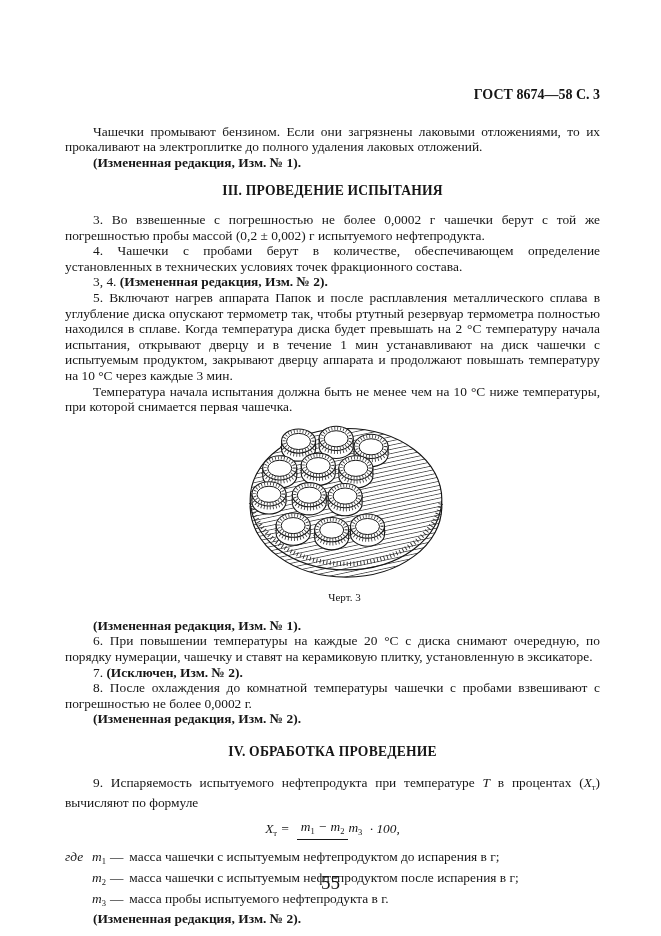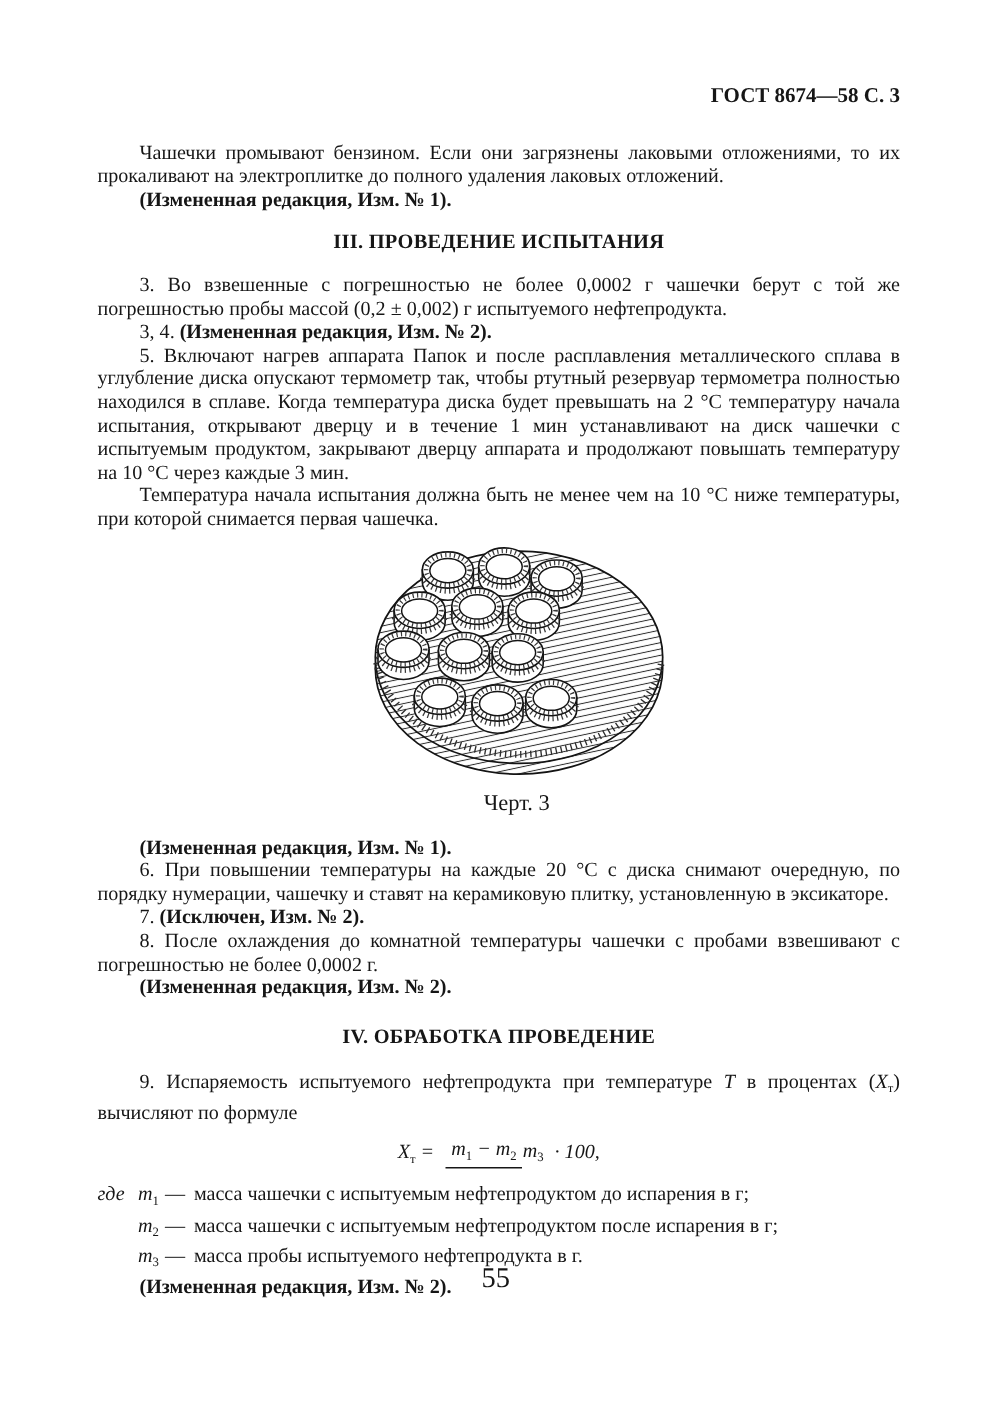--- a/index.html
+++ b/index.html
@@ -7,20 +7,21 @@
   .page {
     position: relative;
     width: 661px; height: 898px;
     background: #ffffff;
     color: #161616;
     font-family: "Liberation Serif", "DejaVu Serif", serif;
     font-size: 13.4px;
     line-height: 15.6px;
     padding: 57px 61px 0 65px;
     overflow: hidden;
+    margin-top: 30px;
   }
   .gost-header {
     text-align: right;
     font-weight: bold;
     font-size: 14px;
     margin-bottom: 21px;
   }
   p.body-p {
     text-align: justify;
   }
@@ -35,21 +36,21 @@
     letter-spacing: 0.2px;
   }
   .figure-wrap {
     text-align: center;
     margin-top: 9px;
   }
   .figure-wrap svg { display: inline-block; transform: translateX(13px); }
   .fig-caption {
     text-align: center;
     margin-top: 9px;
-    font-size: 15px;
+    font-size: 11px;
     padding-left: 24px;
   }
   .after-fig { margin-top: 12px; }
   .formula-row {
     text-align: center;
     margin: 9px 0 8px 0;
     font-style: italic;
   }
   .formula-row sub, .var sub, .p9 sub {
     font-size: 8.5px;
@@ -87,20 +88,21 @@
 <div class="page">
 
   <div class="gost-header">ГОСТ 8674—58 С. 3</div>
 
   <p class="body-p ind">Чашечки промывают бензином. Если они загрязнены лаковыми отложениями, то их прокаливают на электроплитке до полного удаления лаковых отложений.</p>
   <p class="body-p ind bold">(Измененная редакция, Изм. № 1).</p>
 
   <div class="sec-heading">III.  ПРОВЕДЕНИЕ ИСПЫТАНИЯ</div>
 
   <p class="body-p ind">3. Во взвешенные с погрешностью не более 0,0002 г чашечки берут с той же погрешностью пробы массой (0,2 ± 0,002)  г испытуемого нефтепродукта.</p>
+  <p class="body-p ind">4. Чашечки с пробами берут в количестве, обеспечивающем определение установленных в технических условиях точек фракционного состава.</p>
   <p class="body-p ind"><span>3, 4. </span><span class="bold">(Измененная редакция, Изм. № 2).</span></p>
   <p class="body-p ind">5. Включают нагрев аппарата Папок и после расплавления металлического сплава в углубление диска опускают термометр так, чтобы ртутный резервуар термометра полностью находился в сплаве. Когда температура диска будет превышать на 2 °С температуру начала испытания, открывают дверцу и в течение 1 мин устанавливают на диск чашечки с испытуемым продуктом, закрывают дверцу аппарата и продолжают повышать температуру на 10 °С через каждые 3 мин.</p>
   <p class="body-p ind">Температура начала испытания должна быть не менее чем на 10 °С ниже температуры, при которой снимается первая чашечка.</p>
 
   <div class="figure-wrap">
     <svg width="206" height="154" viewBox="0 0 230 172">
       <defs>
         <pattern id="hatch" width="4.6" height="4.6" patternUnits="userSpaceOnUse" patternTransform="rotate(-12)">
           <rect width="4.6" height="4.6" fill="#ffffff"></rect>
           <line x1="0" y1="2.3" x2="4.6" y2="2.3" stroke="#2b2b2b" stroke-width="0.75"></line>

